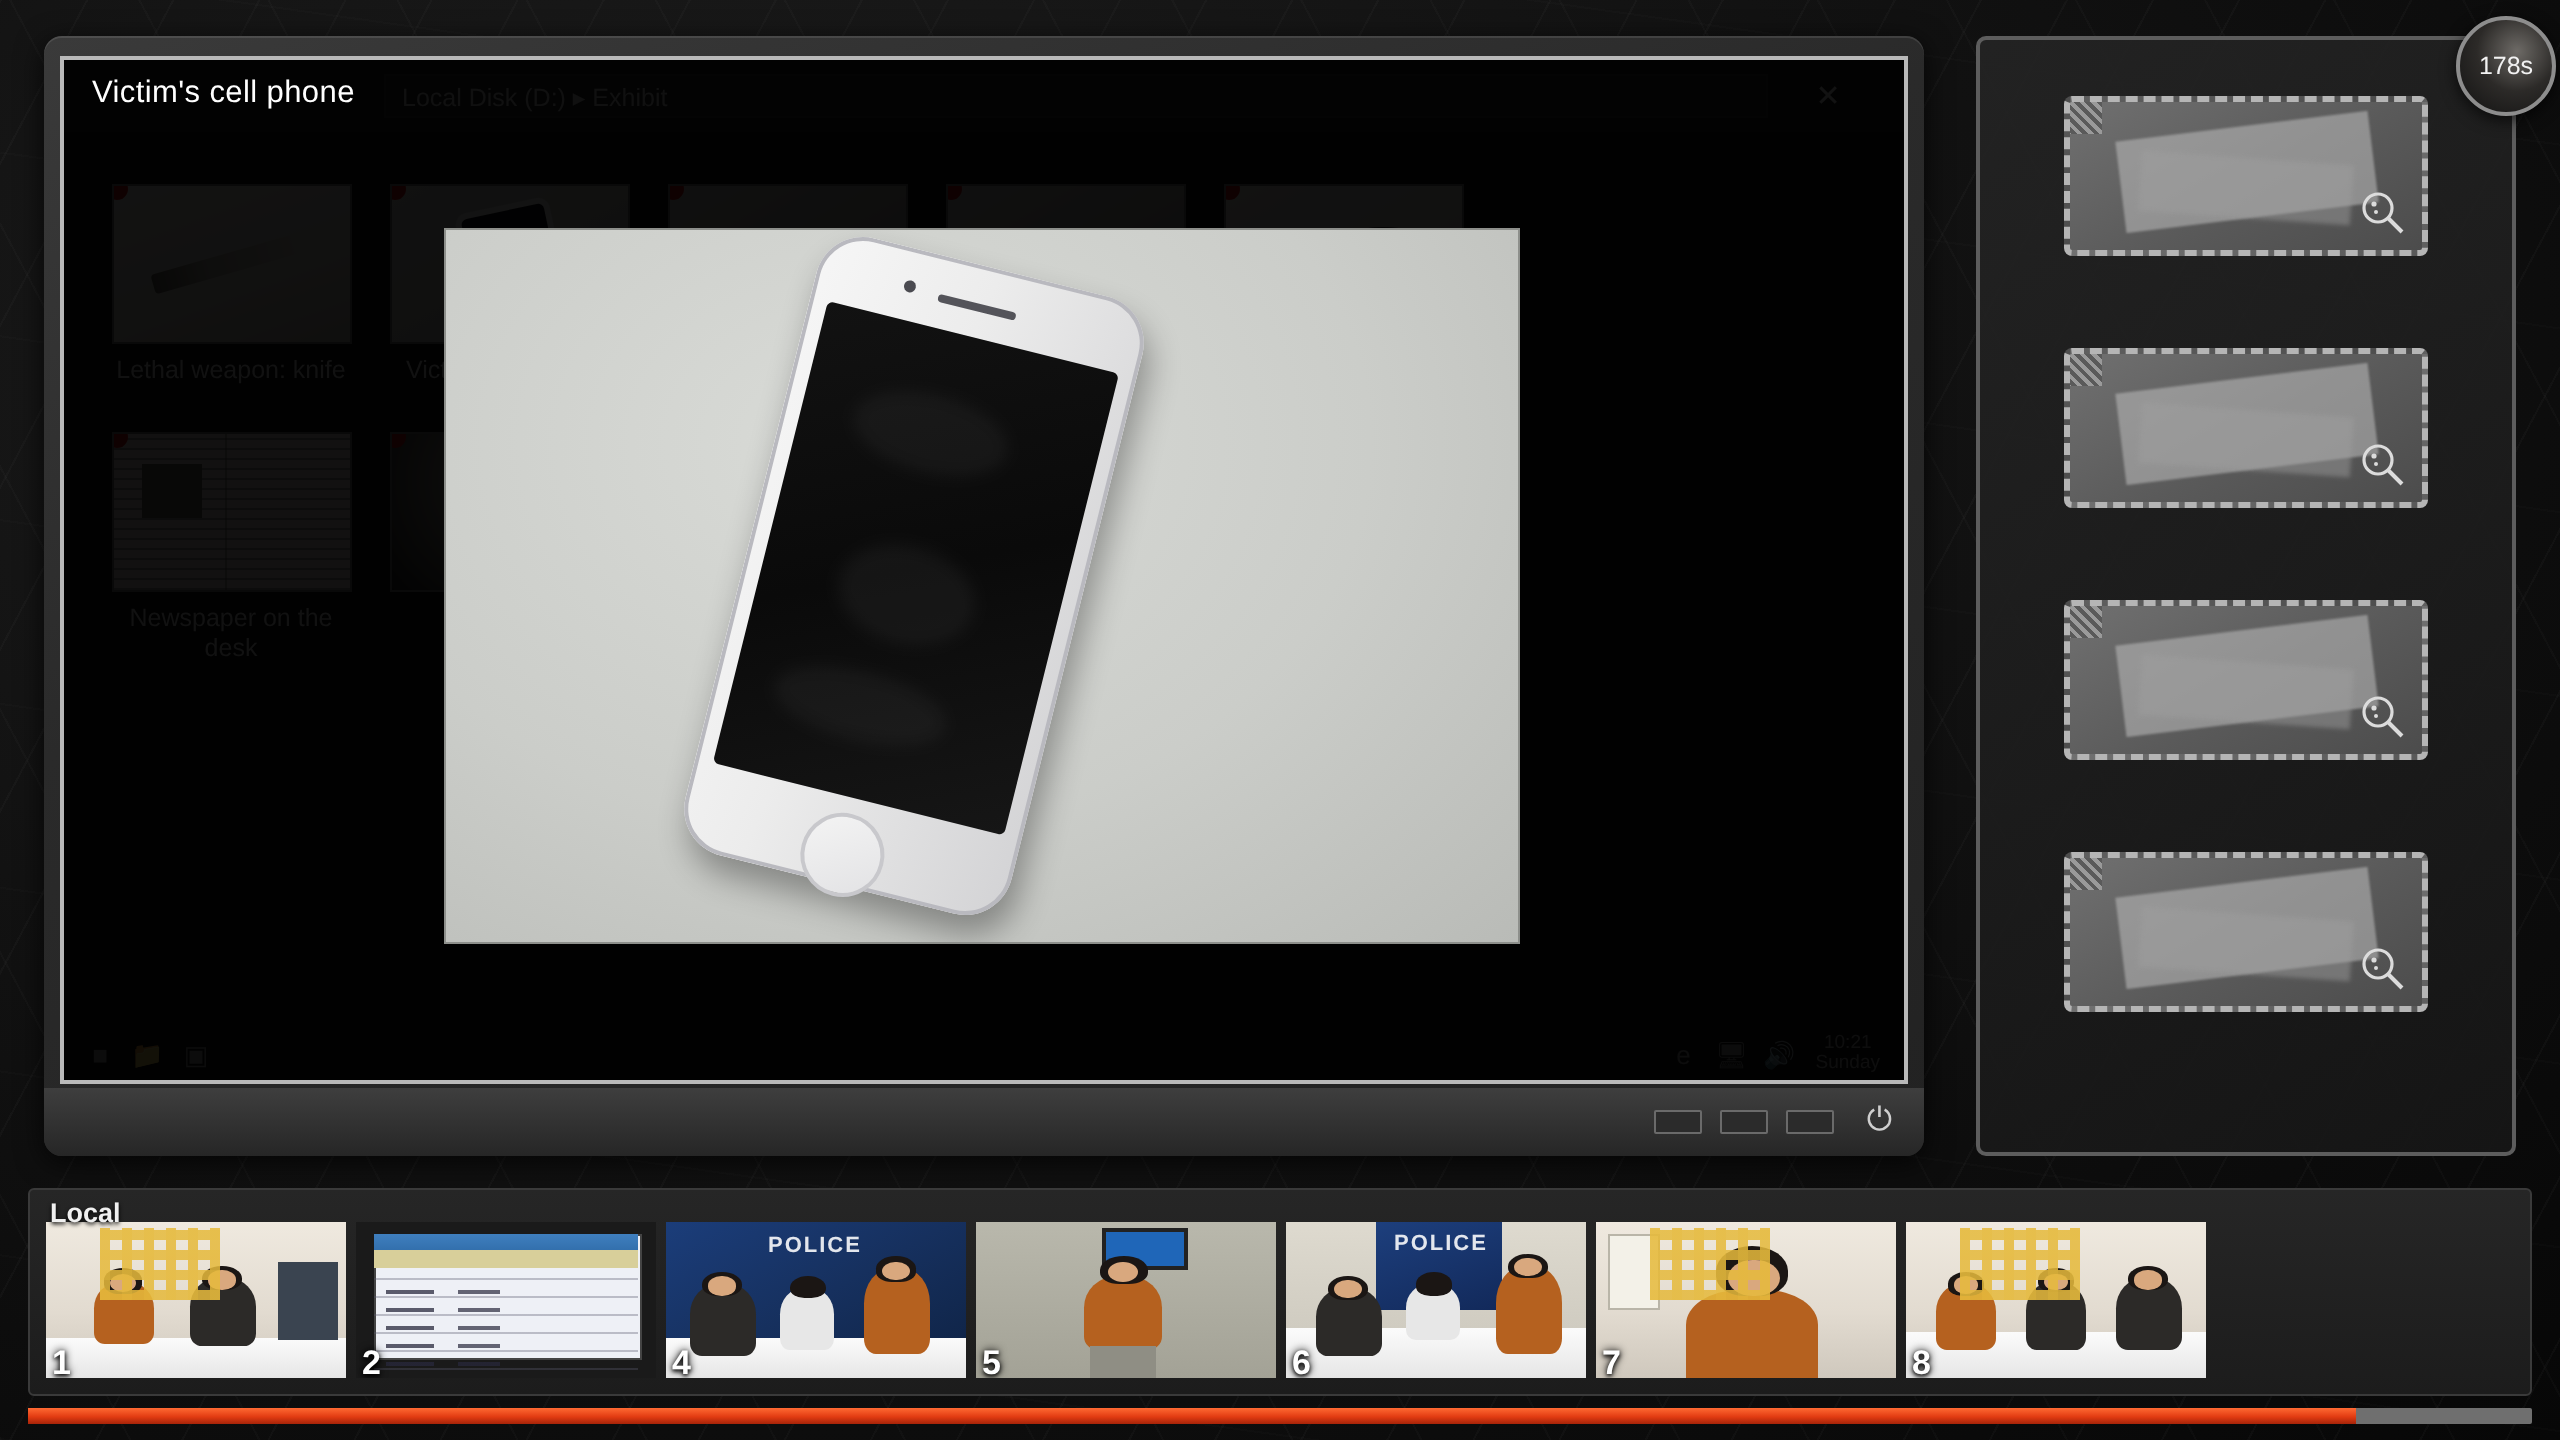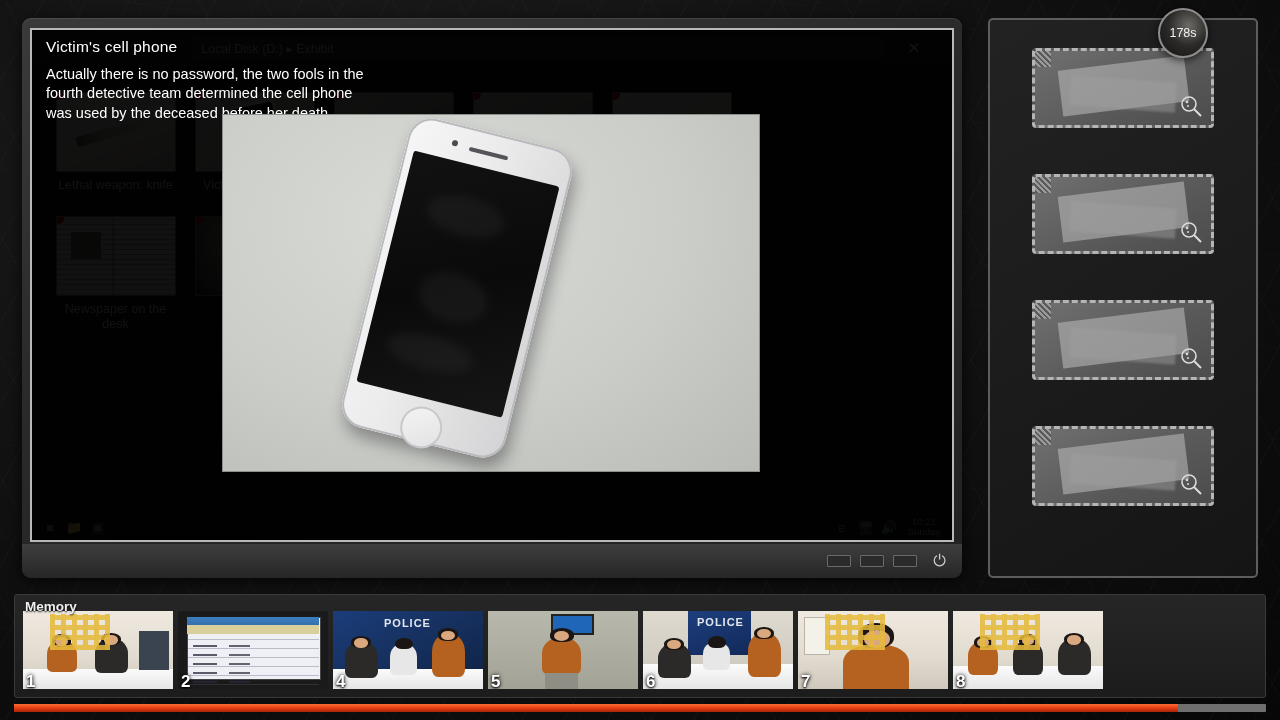--- a/index.html
+++ b/index.html
@@ -349,21 +349,21 @@
   }
   .slot-mag {
     position: absolute;
     right: 8px; bottom: 7px;
     width: 24px; height: 24px;
   }
 
   
   #timer-badge {
     position: absolute;
-    left: 1158px; top: 8px;
+    left: 1228px; top: 8px;
     width: 46px; height: 46px;
     border-radius: 50%;
     background: radial-gradient(circle at 62% 34%, #6d6a66 0%, #2c2a28 48%, #111 100%);
     border: 2px solid #8d8d8d;
     display: flex;
     align-items: center;
     justify-content: center;
     color: #f2f2f2;
     font-size: 12.5px;
     box-shadow: 0 2px 8px rgba(0,0,0,0.7);
@@ -604,21 +604,20 @@
         <div class="tb-ico">🖥</div>
         <div class="tb-ico">🔊</div>
         <div id="tb-clock">10:21<br>Sunday</div>
       </div>
     </div>
 
     <div id="overlay-dim"></div>
 
     <div id="msg-block">
       <div id="msg-title">Victim's cell phone</div>
-      <div id="msg-text">Actually there is no password, the two fools in the fourth detective team determined the cell phone was used by the deceased before her death.</div>
     </div>
 
     <div id="photo-frame">
       <div id="photo-surface">
         <div id="phone-body">
           <div id="phone-screen">
             <span class="phone-smudge" style="left:18%;top:14%;width:52%;height:16%;"></span>
             <span class="phone-smudge" style="left:26%;top:46%;width:46%;height:20%;"></span>
             <span class="phone-smudge" style="left:14%;top:74%;width:58%;height:14%;"></span>
           </div>
@@ -683,21 +682,21 @@
         <circle cx="9" cy="12" r="1" fill="#dcdcdc"></circle>
       </svg>
     </div>
   </div>
 
   <div id="timer-badge">
     <span>178s</span>
   </div>
 
   <div id="memory-bar">
-    <div id="memory-title">Memory</div>
+    <div id="memory-title">Local</div>
     <div id="memory-strip">
 
       <div class="mem-thumb">
         <div class="mem-scene sc-room sc-notes">
           <span class="desk"></span>
           <span class="person p-orange" style="left:16%;top:38%;width:20%;height:40%;"></span>
           <span class="hair" style="left:19%;top:30%;width:13%;height:16%;"></span>
           <span class="head" style="left:21%;top:33%;width:9%;height:12%;"></span>
           <span class="person p-dark" style="left:48%;top:36%;width:22%;height:44%;"></span>
           <span class="hair" style="left:52%;top:28%;width:13%;height:16%;"></span>

